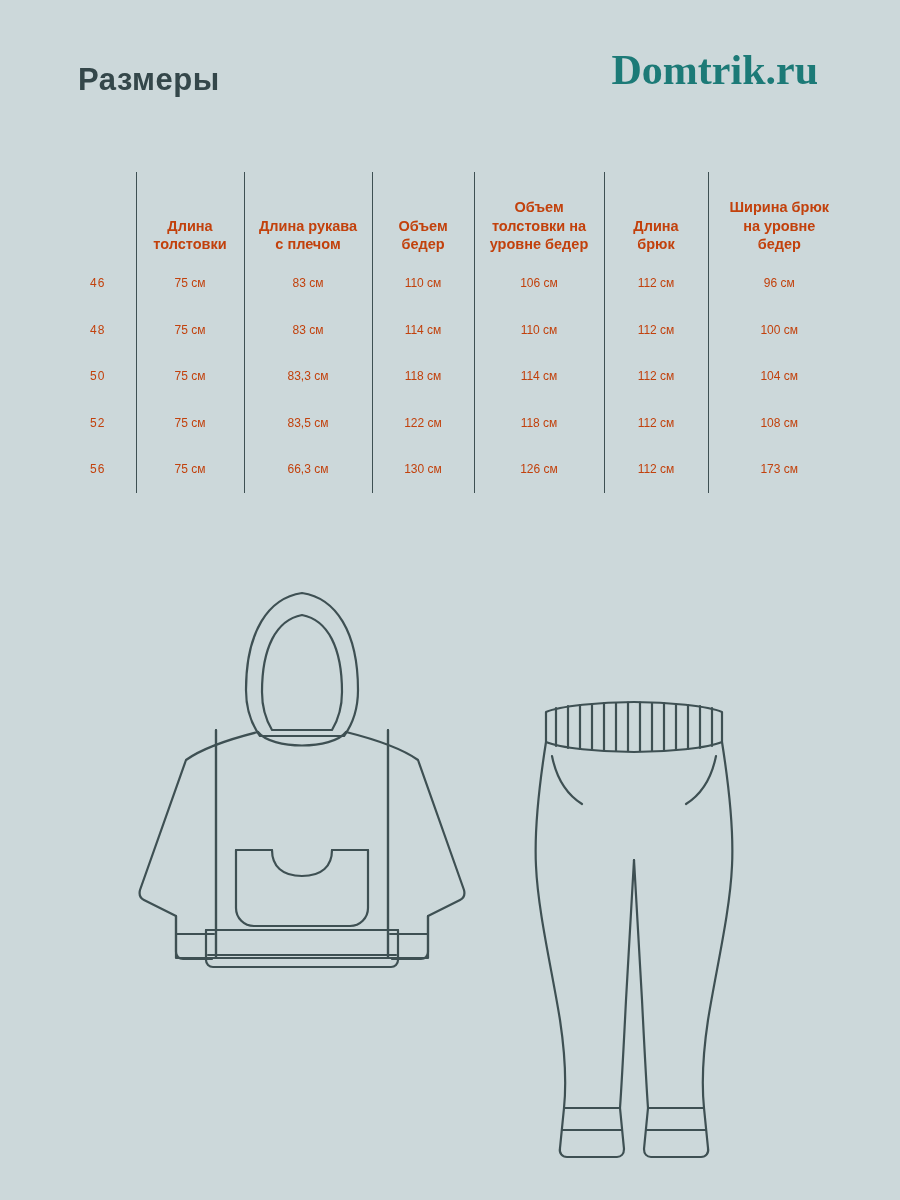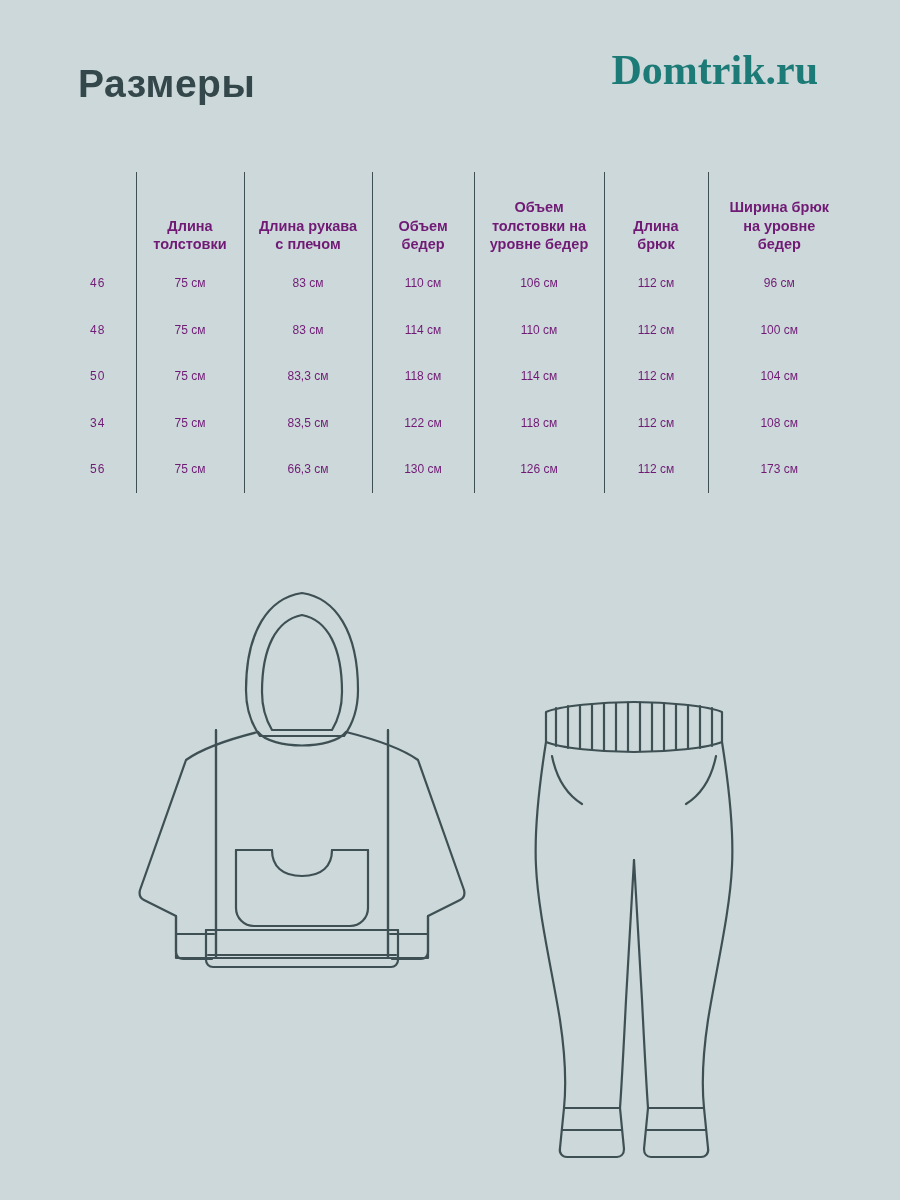--- a/index.html
+++ b/index.html
@@ -19,21 +19,21 @@
     position: relative;
     width: 900px;
     height: 1200px;
   }
 
   
   .title {
     position: absolute;
     left: 78px;
     top: 62px;
-    font-size: 39px;
+    font-size: 31px;
     font-weight: bold;
     color: #34474a;
     letter-spacing: 0.5px;
   }
   .brand {
     position: absolute;
     right: 82px;
     top: 46px;
     font-size: 42px;
     font-weight: bold;
@@ -53,21 +53,21 @@
     border-collapse: collapse;
     width: 790px;
     table-layout: fixed;
   }
   table.size-table th,
   table.size-table td {
     text-align: center;
     vertical-align: middle;
     padding: 0;
     font-size: 15.5px;
-    color: #701a75;
+    color: #c2410c;
   }
   table.size-table thead th {
     font-weight: bold;
     font-size: 14.5px;
     line-height: 1.28;
     height: 82px;
     vertical-align: bottom;
     padding-bottom: 6px;
   }
   table.size-table thead th.sizecol {
@@ -183,21 +183,21 @@
         <tr>
           <td class="size-label">50</td>
           <td class="sep">75 см</td>
           <td class="sep">83,3 см</td>
           <td class="sep">118 см</td>
           <td class="sep">114 см</td>
           <td class="sep">112 см</td>
           <td class="sep">104 см</td>
         </tr>
         <tr>
-          <td class="size-label">34</td>
+          <td class="size-label">52</td>
           <td class="sep">75 см</td>
           <td class="sep">83,5 см</td>
           <td class="sep">122 см</td>
           <td class="sep">118 см</td>
           <td class="sep">112 см</td>
           <td class="sep">108 см</td>
         </tr>
         <tr>
           <td class="size-label">56</td>
           <td class="sep">75 см</td>

